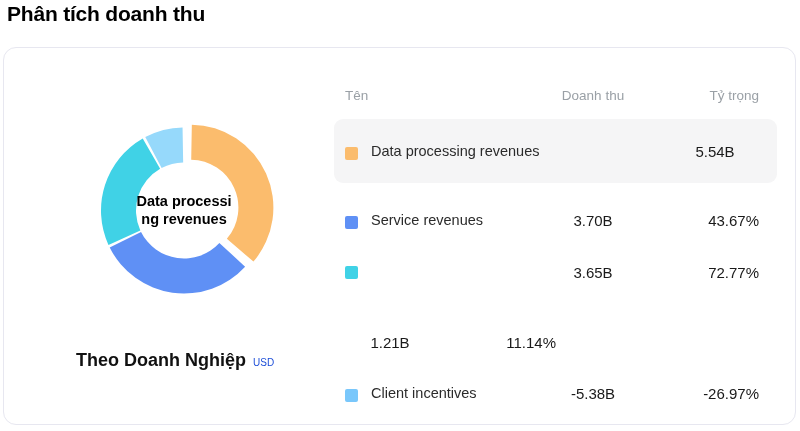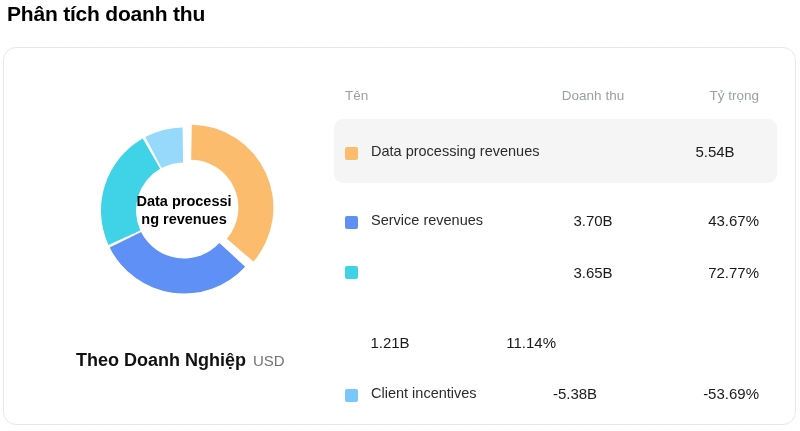--- a/index.html
+++ b/index.html
@@ -84,22 +84,22 @@
     align-items: baseline;
     gap: 7px;
     margin-left: 32px;
   }
   #chart-footer-title {
     font-size: 18px;
     font-weight: bold;
     color: #111111;
   }
   #chart-footer-unit {
-    font-size: 15px;
-    color: #737373;
+    font-size: 10px;
+    color: #1d4ed8;
   }
 
   
   #table-area {
     position: absolute;
     left: 330px;
     top: 0px;
     width: 447px;
     height: 378px;
   }
@@ -224,23 +224,23 @@
           <div class="c-name">
             <span class="swatch" style="background: rgb(64, 210, 230);"></span>
           </div>
           <div class="c-val">3.65B</div>
           <div class="c-pct">72.77%</div>
         </div>
         <div class="t-row data-row" style="top: 262px;">
           <div class="c-val">1.21B</div>
           <div class="c-pct">11.14%</div>
         </div>
-        <div class="t-row data-row" style="top: 313px; gap: 18px;">
+        <div class="t-row data-row" style="top: 313px;">
           <div class="c-name">
             <span class="swatch" style="background: rgb(121, 199, 251);"></span>
             <span class="name-text">Client incentives</span>
           </div>
           <div class="c-val">-5.38B</div>
-          <div class="c-pct">-53.69%</div>
+          <div class="c-pct">-26.97%</div>
         </div>
       </div>
   </div>
 </div>
 
 </body></html>

